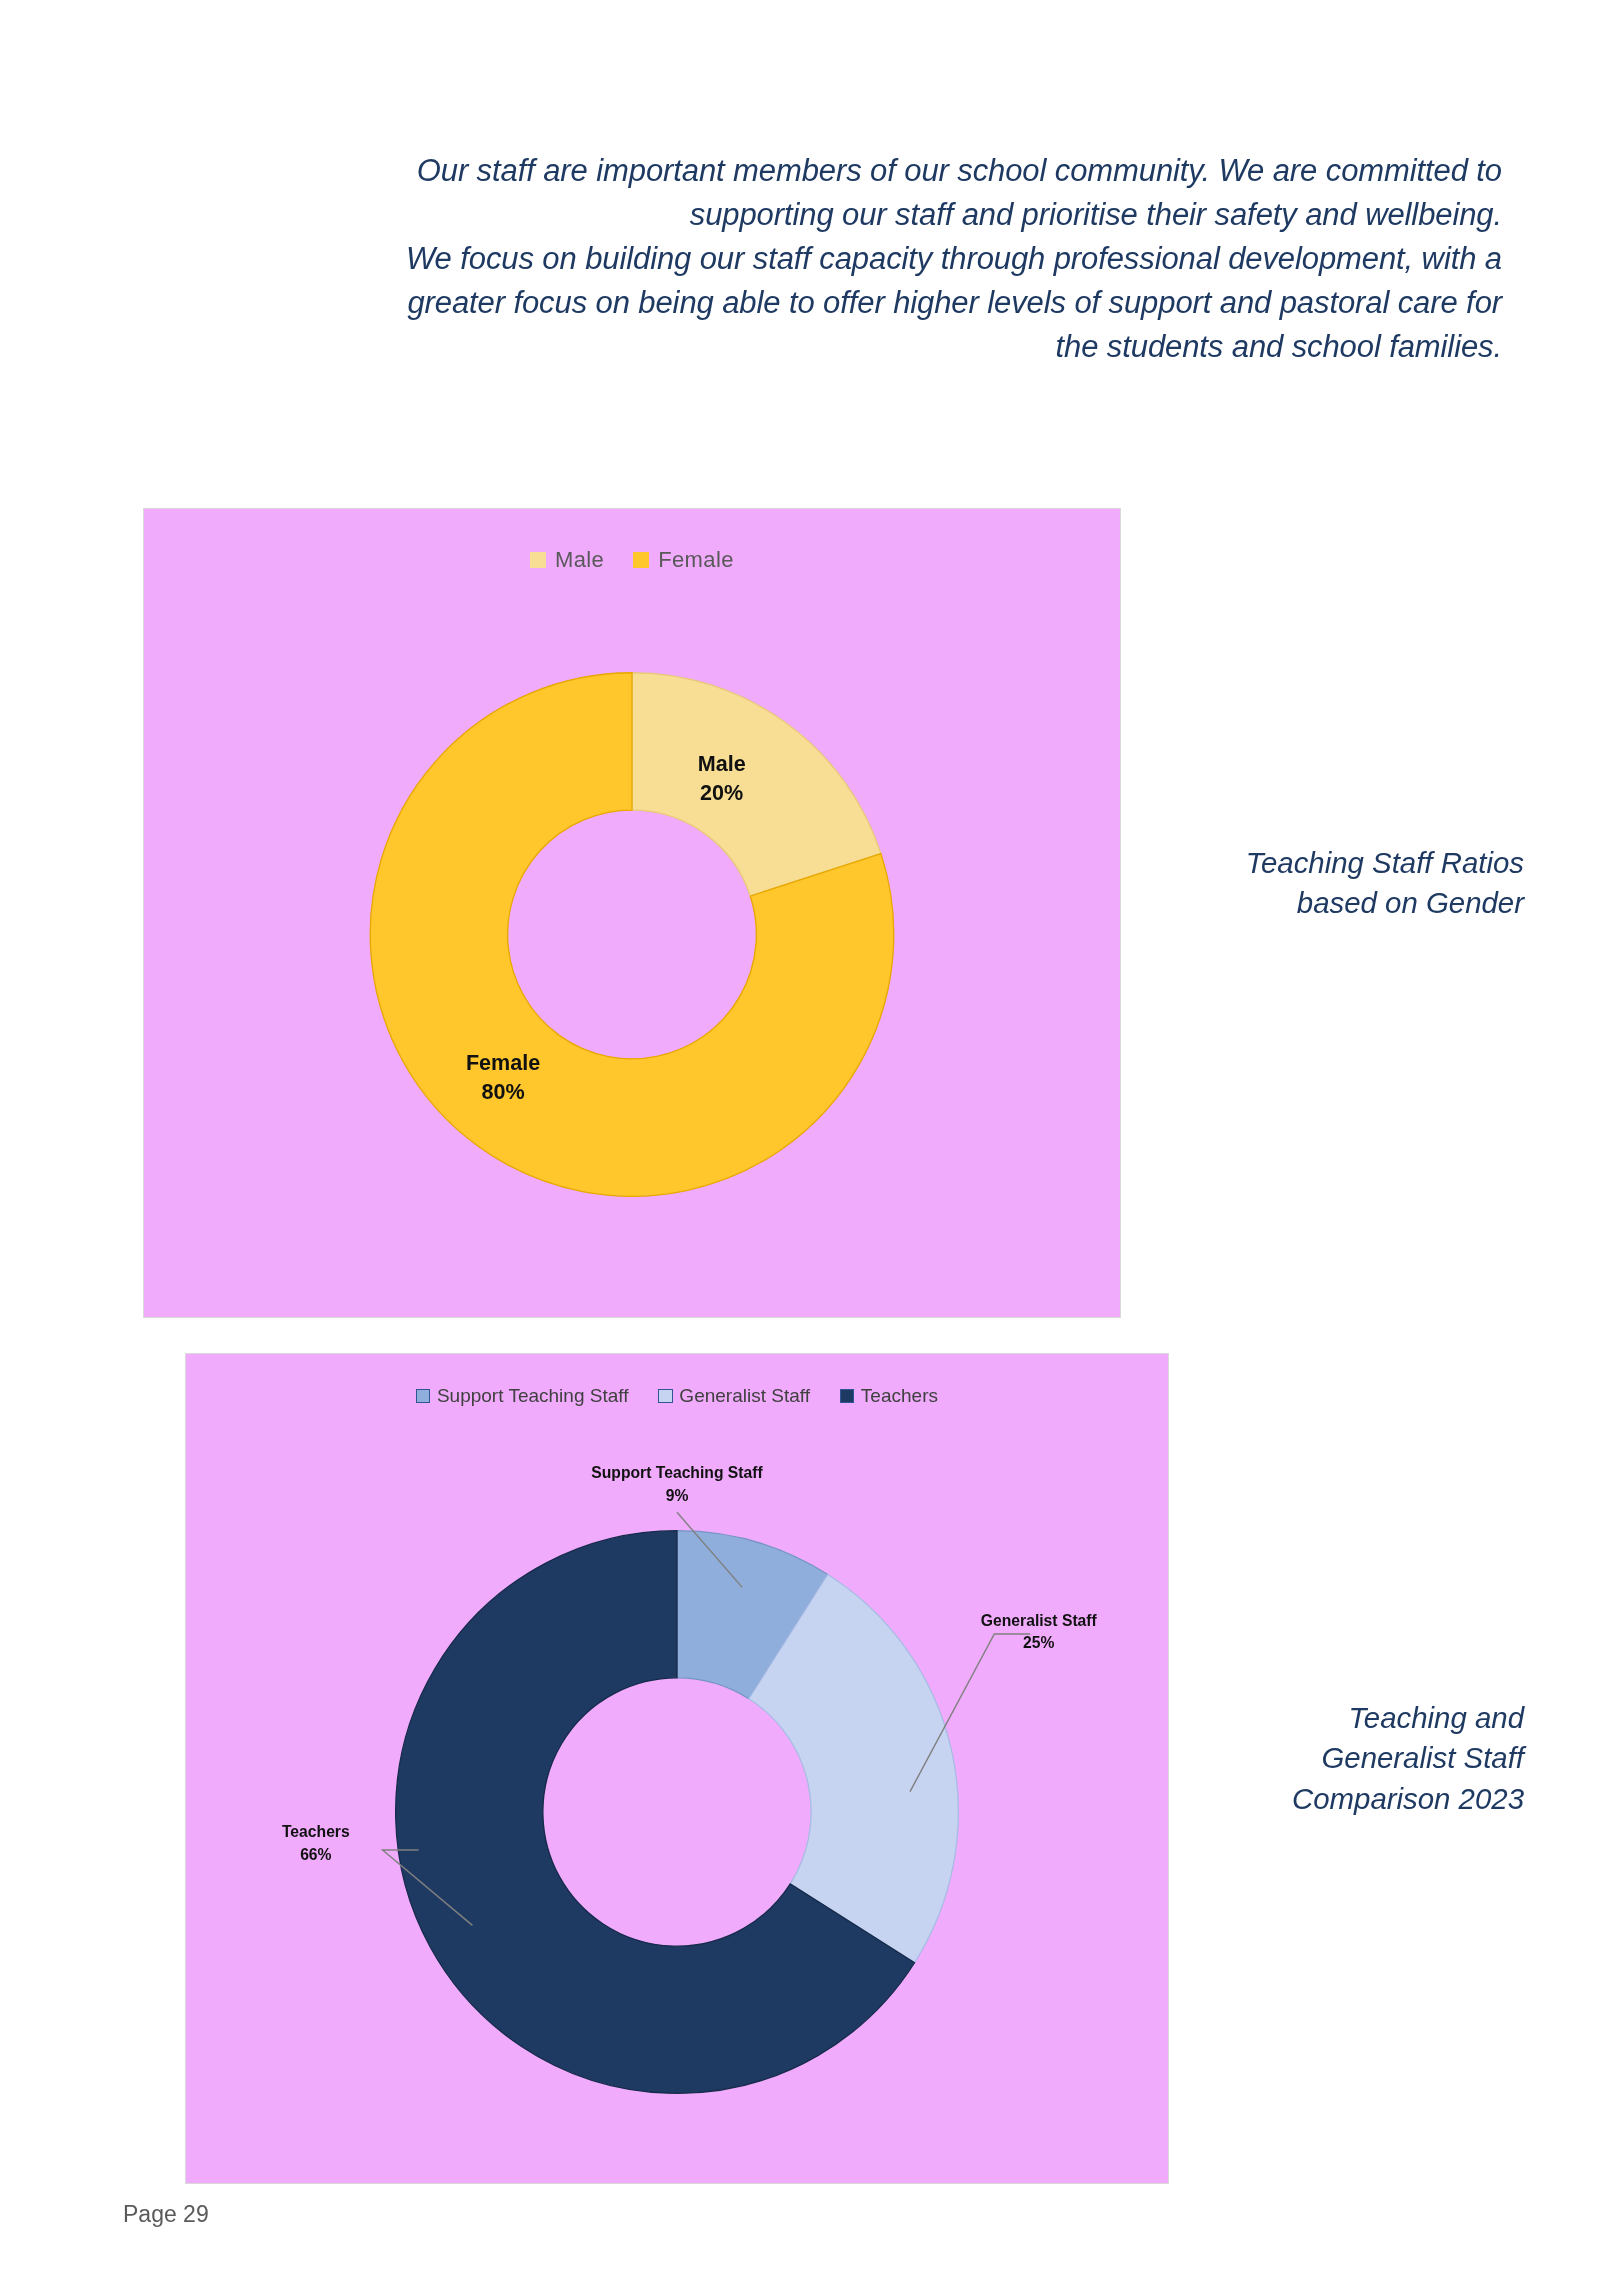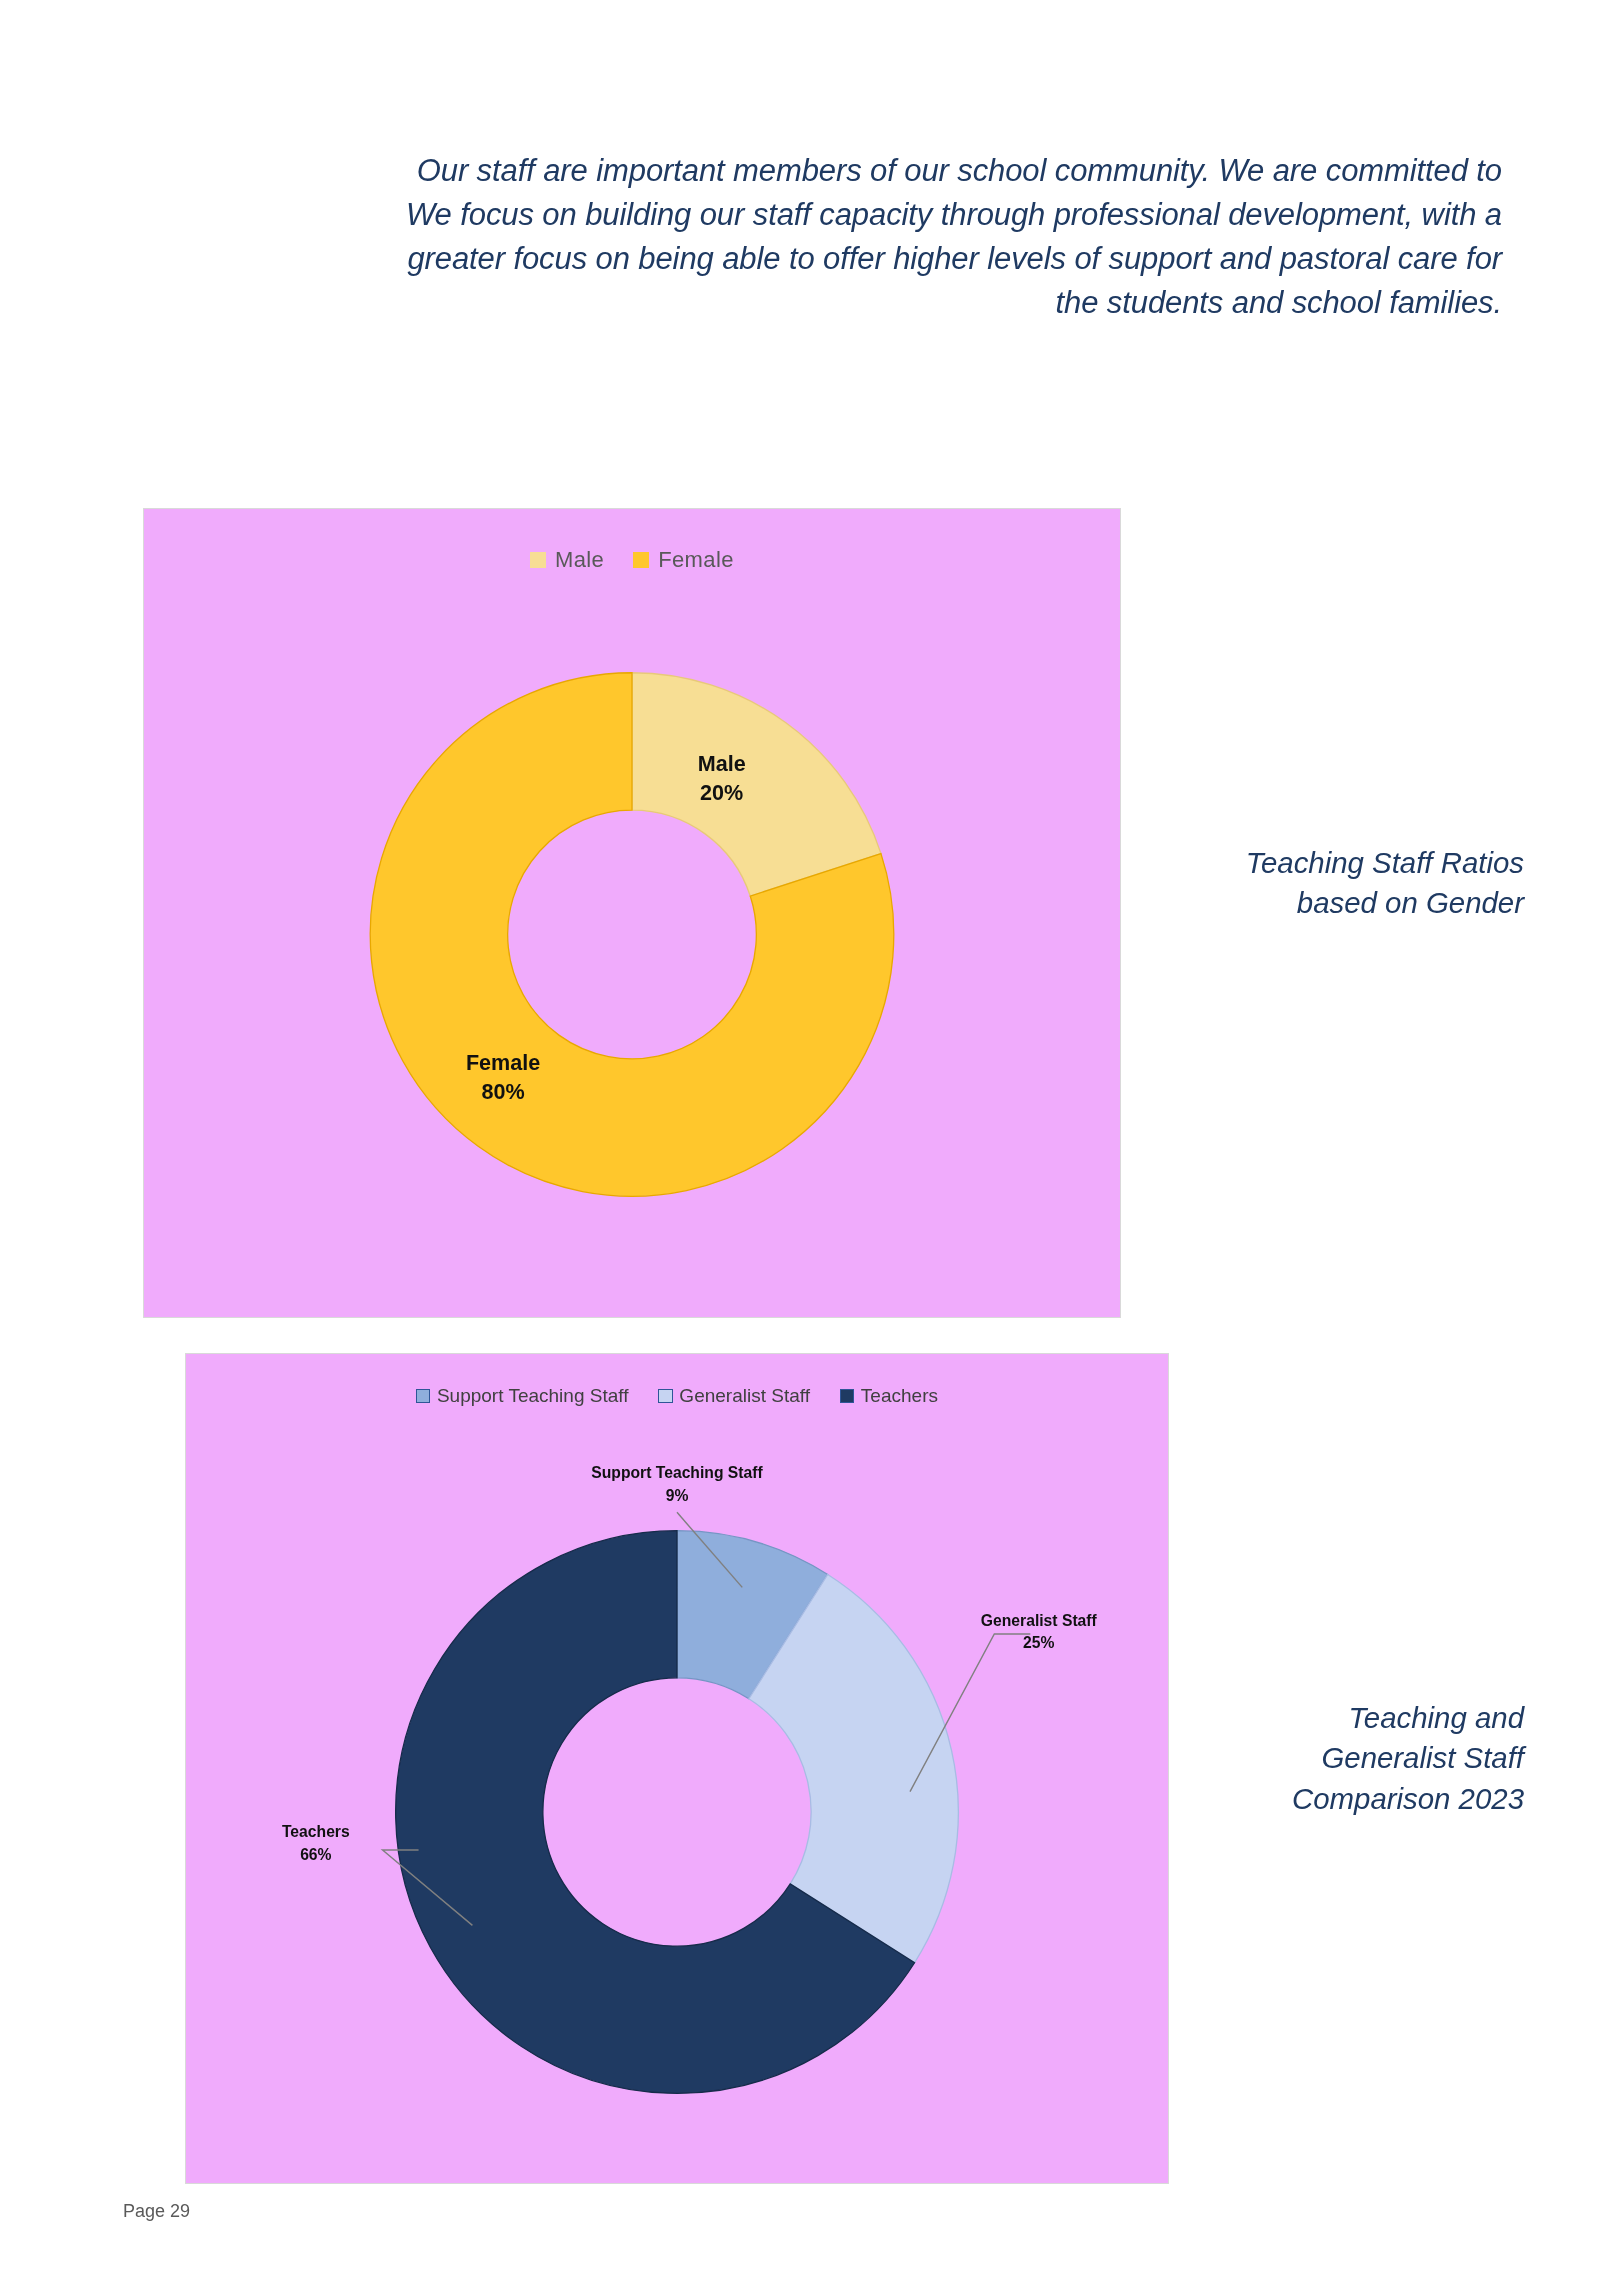--- a/index.html
+++ b/index.html
@@ -99,28 +99,29 @@
   #caption-gender { left: 1014px; top: 843px; width: 510px; }
   #caption-staff  { left: 1014px; top: 1698px; width: 510px; }
   .caption .line { display: block; }
 
   
   #page-footer {
     position: absolute;
     left: 123px;
     top: 2201px;
     color: #5A5A5A;
-    font-size: 18px;
+    font-size: 23px;
   }
 </style>
 </head>
 <body>
 
 <div id="intro-text">
   <span class="line">Our staff are important members of our school community. We are committed to</span>
+  <span class="line">supporting our staff and prioritise their safety and wellbeing.</span>
   <span class="line">We focus on building our staff capacity through professional development, with a</span>
   <span class="line">greater focus on being able to offer higher levels of support and pastoral care for</span>
   <span class="line">the students and school families.</span>
 </div>
 
 <div class="chart-frame" id="chart-frame-gender">
 
   <div class="legend" id="legend-gender">
     <div class="legend-item">
       <span class="legend-swatch" style="background:#F7DE94"></span>

